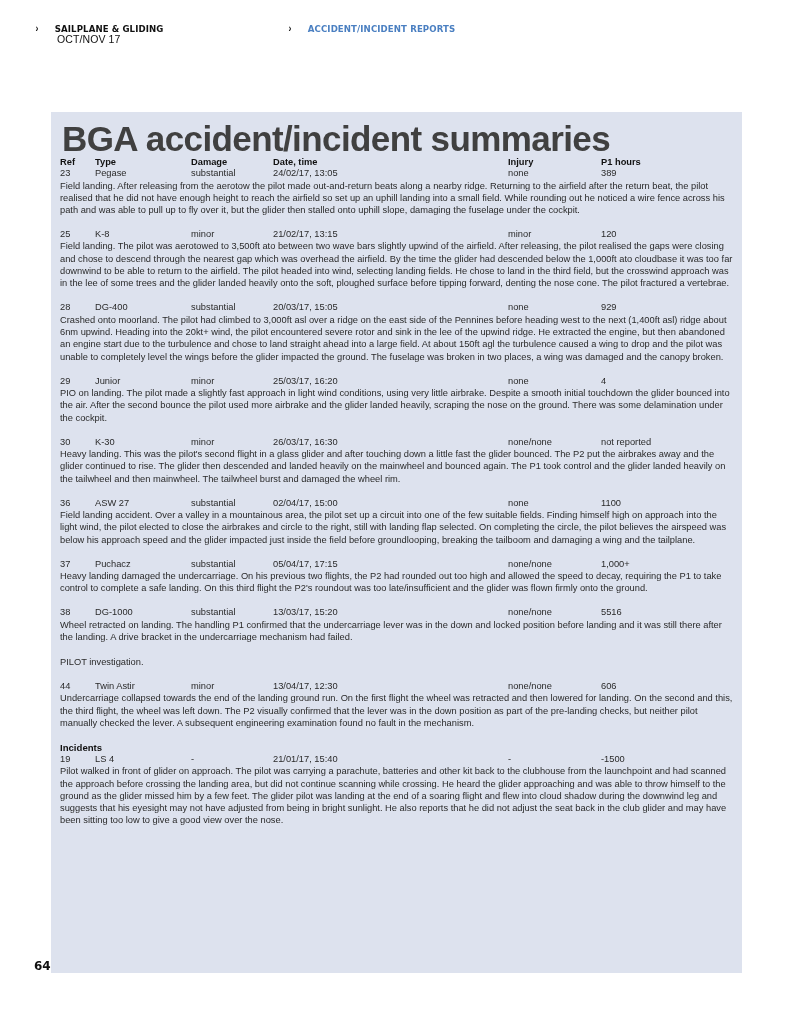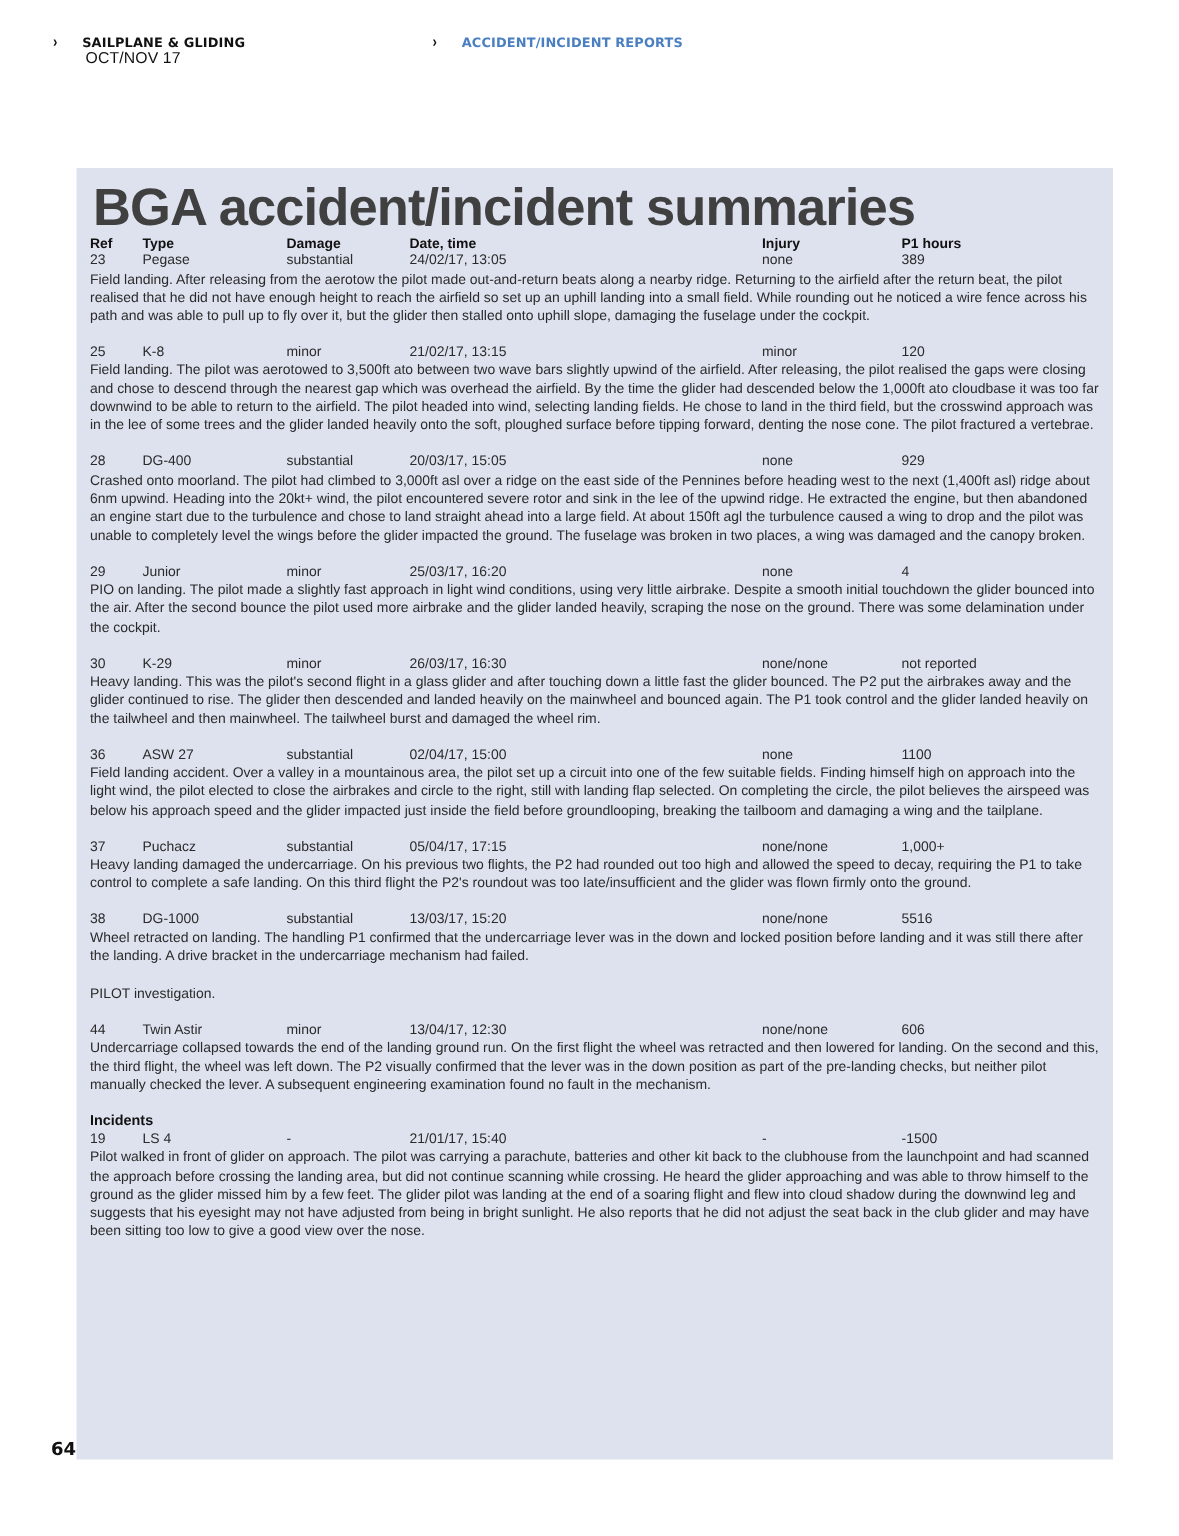--- a/index.html
+++ b/index.html
@@ -104,21 +104,21 @@
           <span class="c-dmg">minor</span>
           <span class="c-date">25/03/17, 16:20</span>
           <span class="c-inj">none</span>
           <span class="c-hrs">4</span>
         </div>
         <p class="desc">PIO on landing. The pilot made a slightly fast approach in light wind conditions, using very little airbrake. Despite a smooth initial touchdown the glider bounced into the air. After the second bounce the pilot used more airbrake and the glider landed heavily, scraping the nose on the ground. There was some delamination under the cockpit.</p>
       </div>
       <div class="entry">
         <div class="row">
           <span class="c-ref">30</span>
-          <span class="c-type">K-29</span>
+          <span class="c-type">K-30</span>
           <span class="c-dmg">minor</span>
           <span class="c-date">26/03/17, 16:30</span>
           <span class="c-inj">none/none</span>
           <span class="c-hrs">not reported</span>
         </div>
         <p class="desc">Heavy landing. This was the pilot's second flight in a glass glider and after touching down a little fast the glider bounced. The P2 put the airbrakes away and the glider continued to rise. The glider then descended and landed heavily on the mainwheel and bounced again. The P1 took control and the glider landed heavily on the tailwheel and then mainwheel. The tailwheel burst and damaged the wheel rim.</p>
       </div>
       <div class="entry">
         <div class="row">
           <span class="c-ref">36</span>

